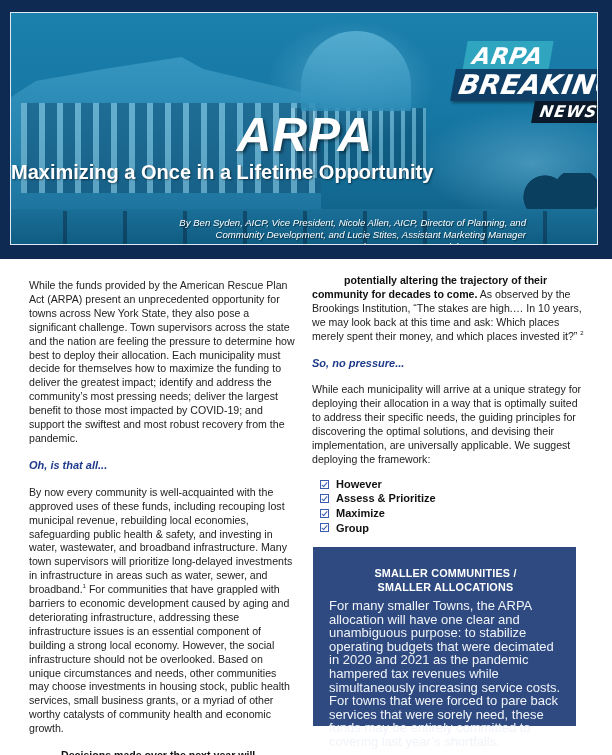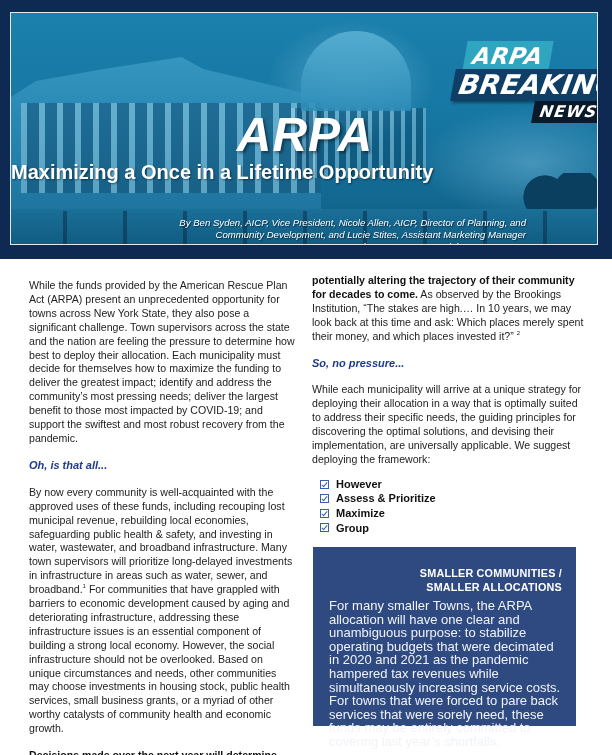--- a/index.html
+++ b/index.html
@@ -99,42 +99,42 @@
   
   .col { position: absolute; font-size: 10.6px; line-height: 13.9px; color: #222; }
   .col-left { left: 29px; top: 279px; width: 268px; }
   .col-right { left: 312px; top: 274px; width: 275px; }
   p { margin: 0; }
   .gap { height: 13px; }
   .sec-head {
     color: #1e3a8a; font-weight: bold; font-style: italic; font-size: 11px;
     margin: 0;
   }
-  .bold { font-weight: bold; color: #111; }
+  .bold { font-weight: bold; color: #111; margin-left: 32px; }
   .help-head { font-weight: bold; font-size: 11px; color: #111; }
   sup { font-size: 6px; vertical-align: super; line-height: 0; }
 
   .checklist { list-style: none; margin: 0; padding: 0 0 0 8px; }
   .checklist li { font-weight: bold; font-size: 11px; line-height: 14.6px; color: #111; display: flex; align-items: center; }
   .check-icon {
     display: inline-block; width: 7px; height: 7px; border: 1px solid #3a5db0;
     margin-right: 7px; position: relative; box-sizing: content-box;
   }
   .check-icon::after {
     content: ""; position: absolute; left: 2px; top: 0px; width: 2px; height: 5px;
     border: solid #3a5db0; border-width: 0 1px 1px 0; transform: rotate(40deg);
   }
 
   
   .callout {
     position: absolute; left: 313px; top: 547px; width: 263px; height: 179px;
     background: #2e4a80; color: #fff; box-sizing: border-box; padding: 19px 14px 0 16px;
   }
   .callout-title {
-    text-align: right; font-weight: bold; font-size: 10.8px; line-height: 14px;
+    text-align: center; font-weight: bold; font-size: 10.8px; line-height: 14px;
     letter-spacing: 0.2px; margin-bottom: 5px;
   }
   .callout-text { font-size: 13px; line-height: 13.6px; color: #f0f3f8; }
 </style>
 </head>
 <body>
 
 <div class="banner">
   <div class="banner-frame">
     <div class="bldg bldg-body"></div>

